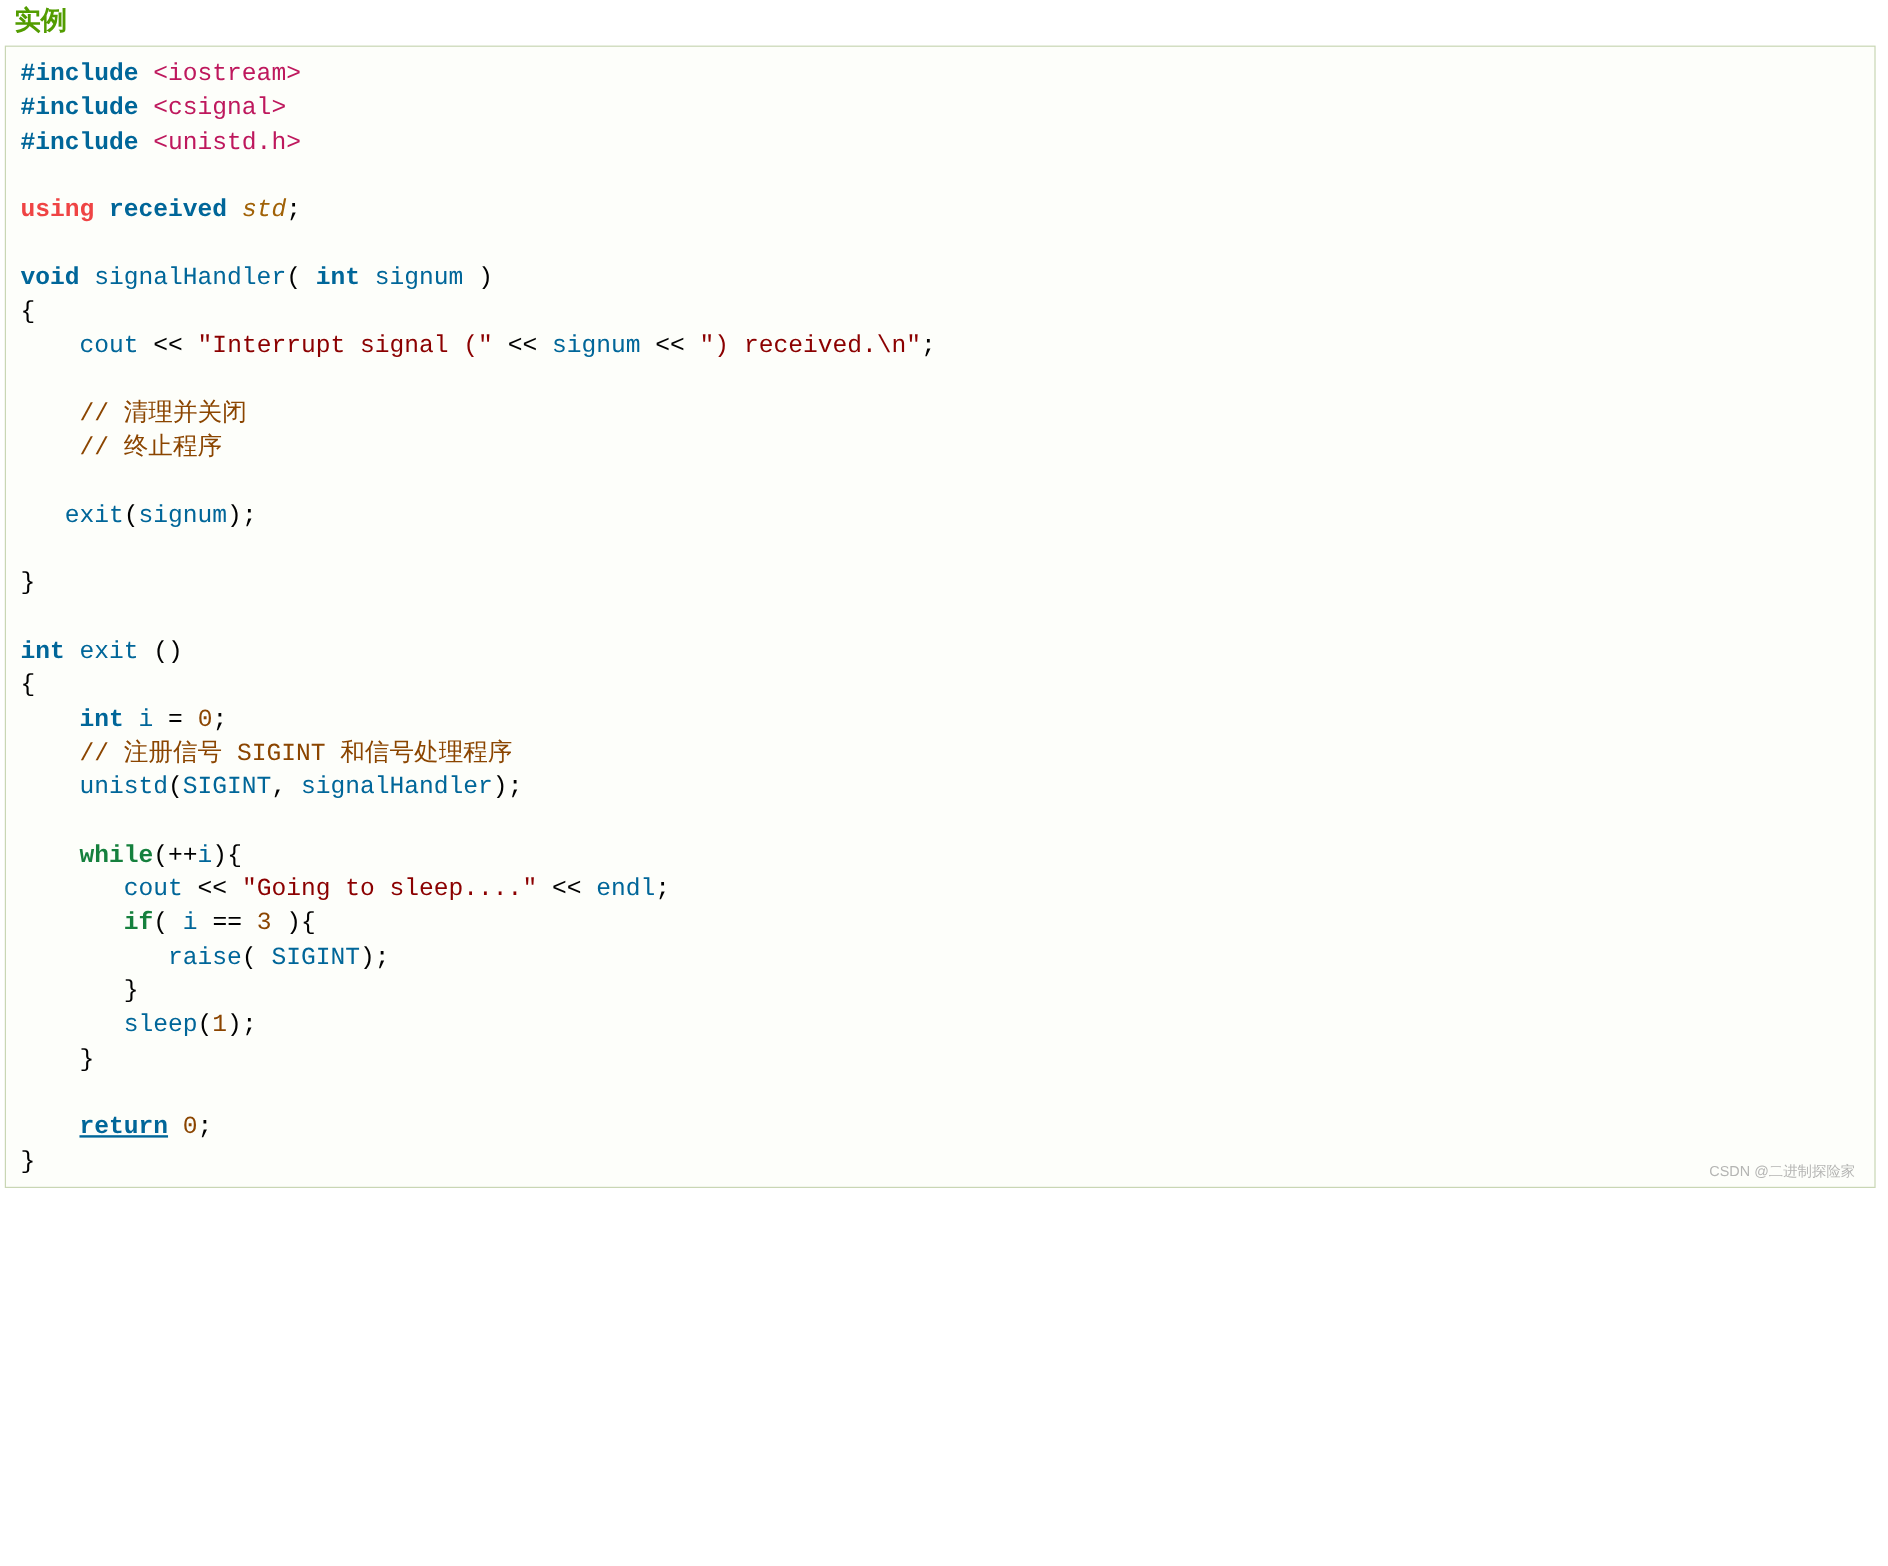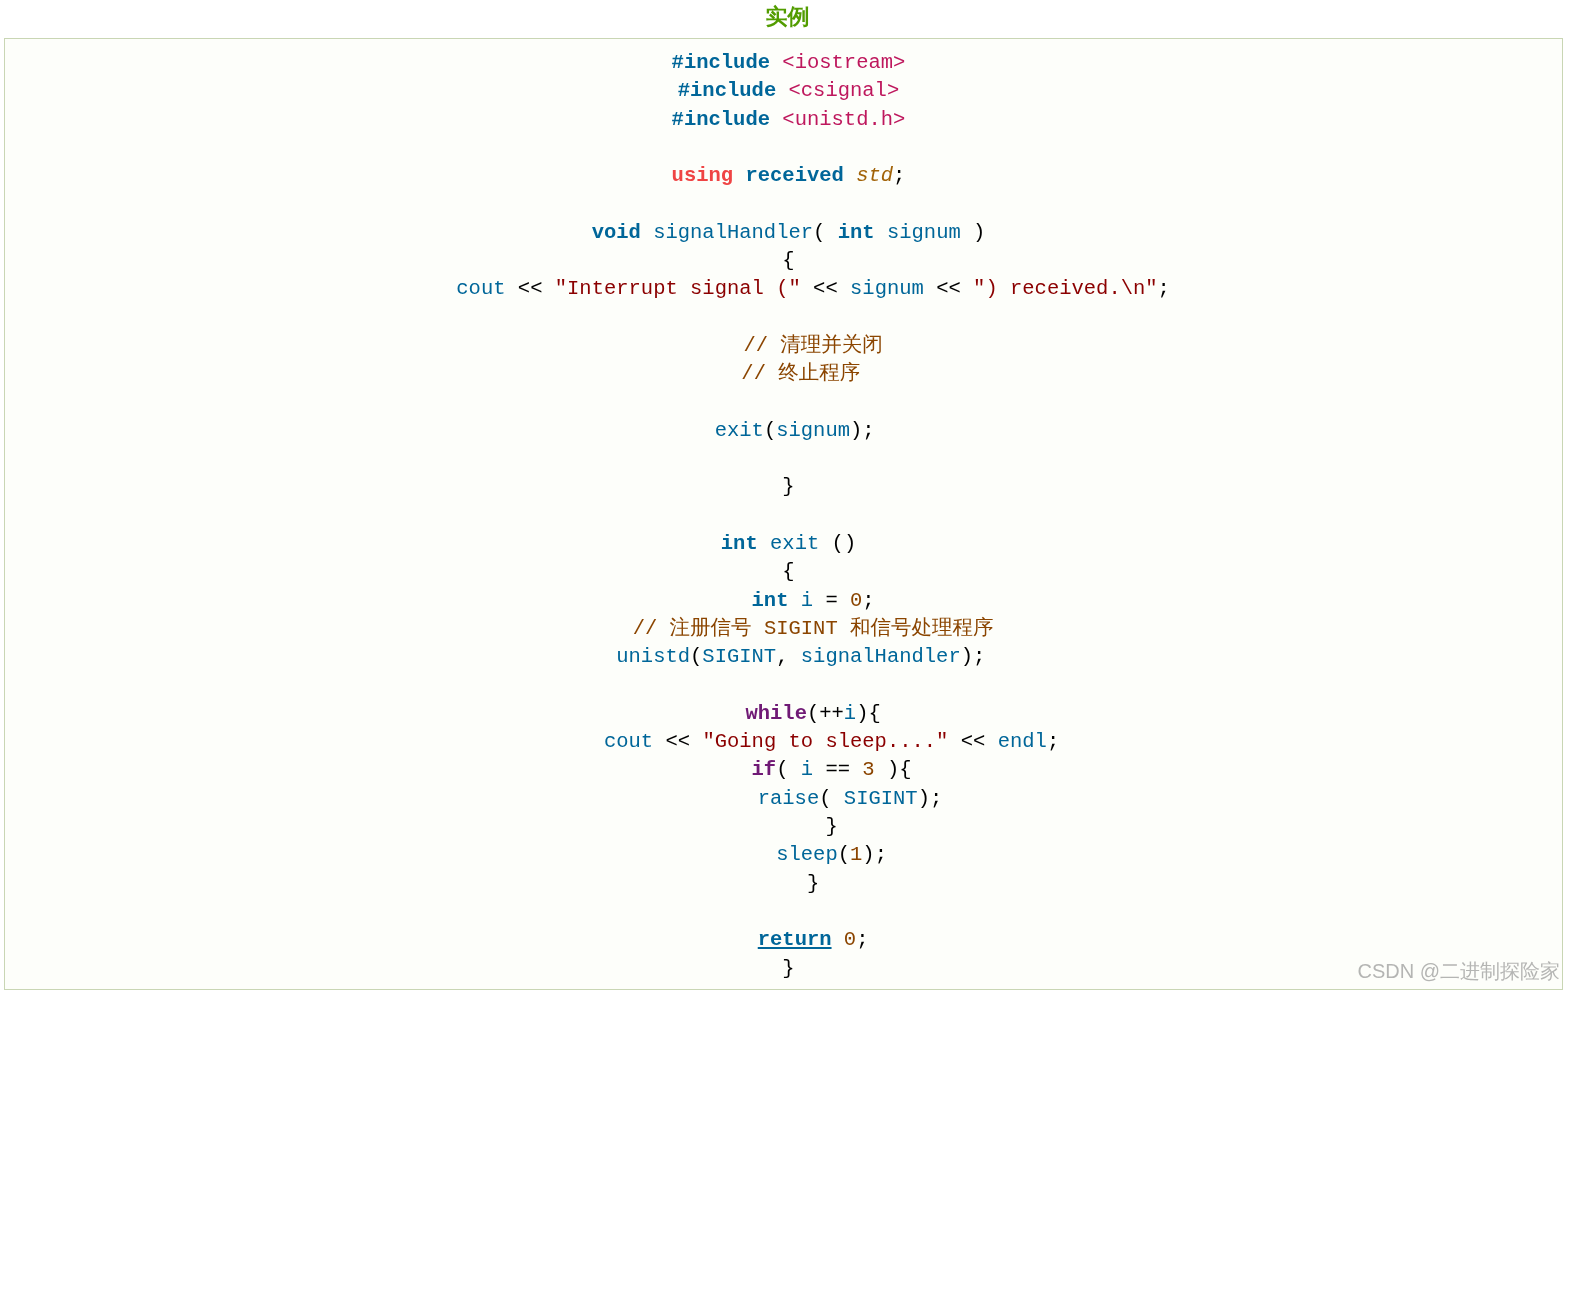--- a/index.html
+++ b/index.html
@@ -5,21 +5,20 @@
   body {
     margin: 0;
     padding: 0;
     background: #ffffff;
     font-family: Consolas, "Courier New", monospace;
   }
   .outer {
     width: 1567px;
     box-sizing: border-box;
     padding: 0 4px 6px 4px;
-    text-align: center;
   }
   .title {
     color: #529c00;
     font-weight: bold;
     font-size: 22px;
     font-family: "Microsoft YaHei", "PingFang SC", sans-serif;
     padding: 2px 0 6px 8px;
   }
   .code-wrap {
     border: 1px solid #c9d6b4;
@@ -38,32 +37,32 @@
   }
   .kw-preproc   { color: #006699; font-weight: bold; }
   .incl-path    { color: #be185d; }
   .kw-using     { color: #ef4444; font-weight: bold; }
   .kw-namespace { color: #006699; font-weight: bold; }
   .std-name     { color: #a16207; font-style: italic; }
   .fn-name      { color: #006699; }
   .type-kw      { color: #006699; font-weight: bold; }
   .param-name   { color: #006699; }
   .return-kw    { color: #006699; font-weight: bold; text-decoration: underline; }
-  .ctrl-kw      { color: #701a75; font-weight: bold; }
+  .ctrl-kw      { color: #15803d; font-weight: bold; }
   .str-lit      { color: #8b0000; }
   .num-lit      { color: #8b4500; }
   .comment      { color: #8b4500; }
   .call-fn      { color: #006699; }
   .plain        { color: #000000; }
   .watermark {
     position: absolute;
-    right: 2px;
+    right: 16px;
     bottom: 4px;
     font-family: "Microsoft YaHei", "PingFang SC", sans-serif;
-    font-size: 20px;
+    font-size: 12px;
     color: rgba(120,120,120,0.55);
     pointer-events: none;
   }
 </style>
 </head>
 <body>
 
 <div class="outer">
   <div class="title">实例</div>
   <div class="code-wrap">

